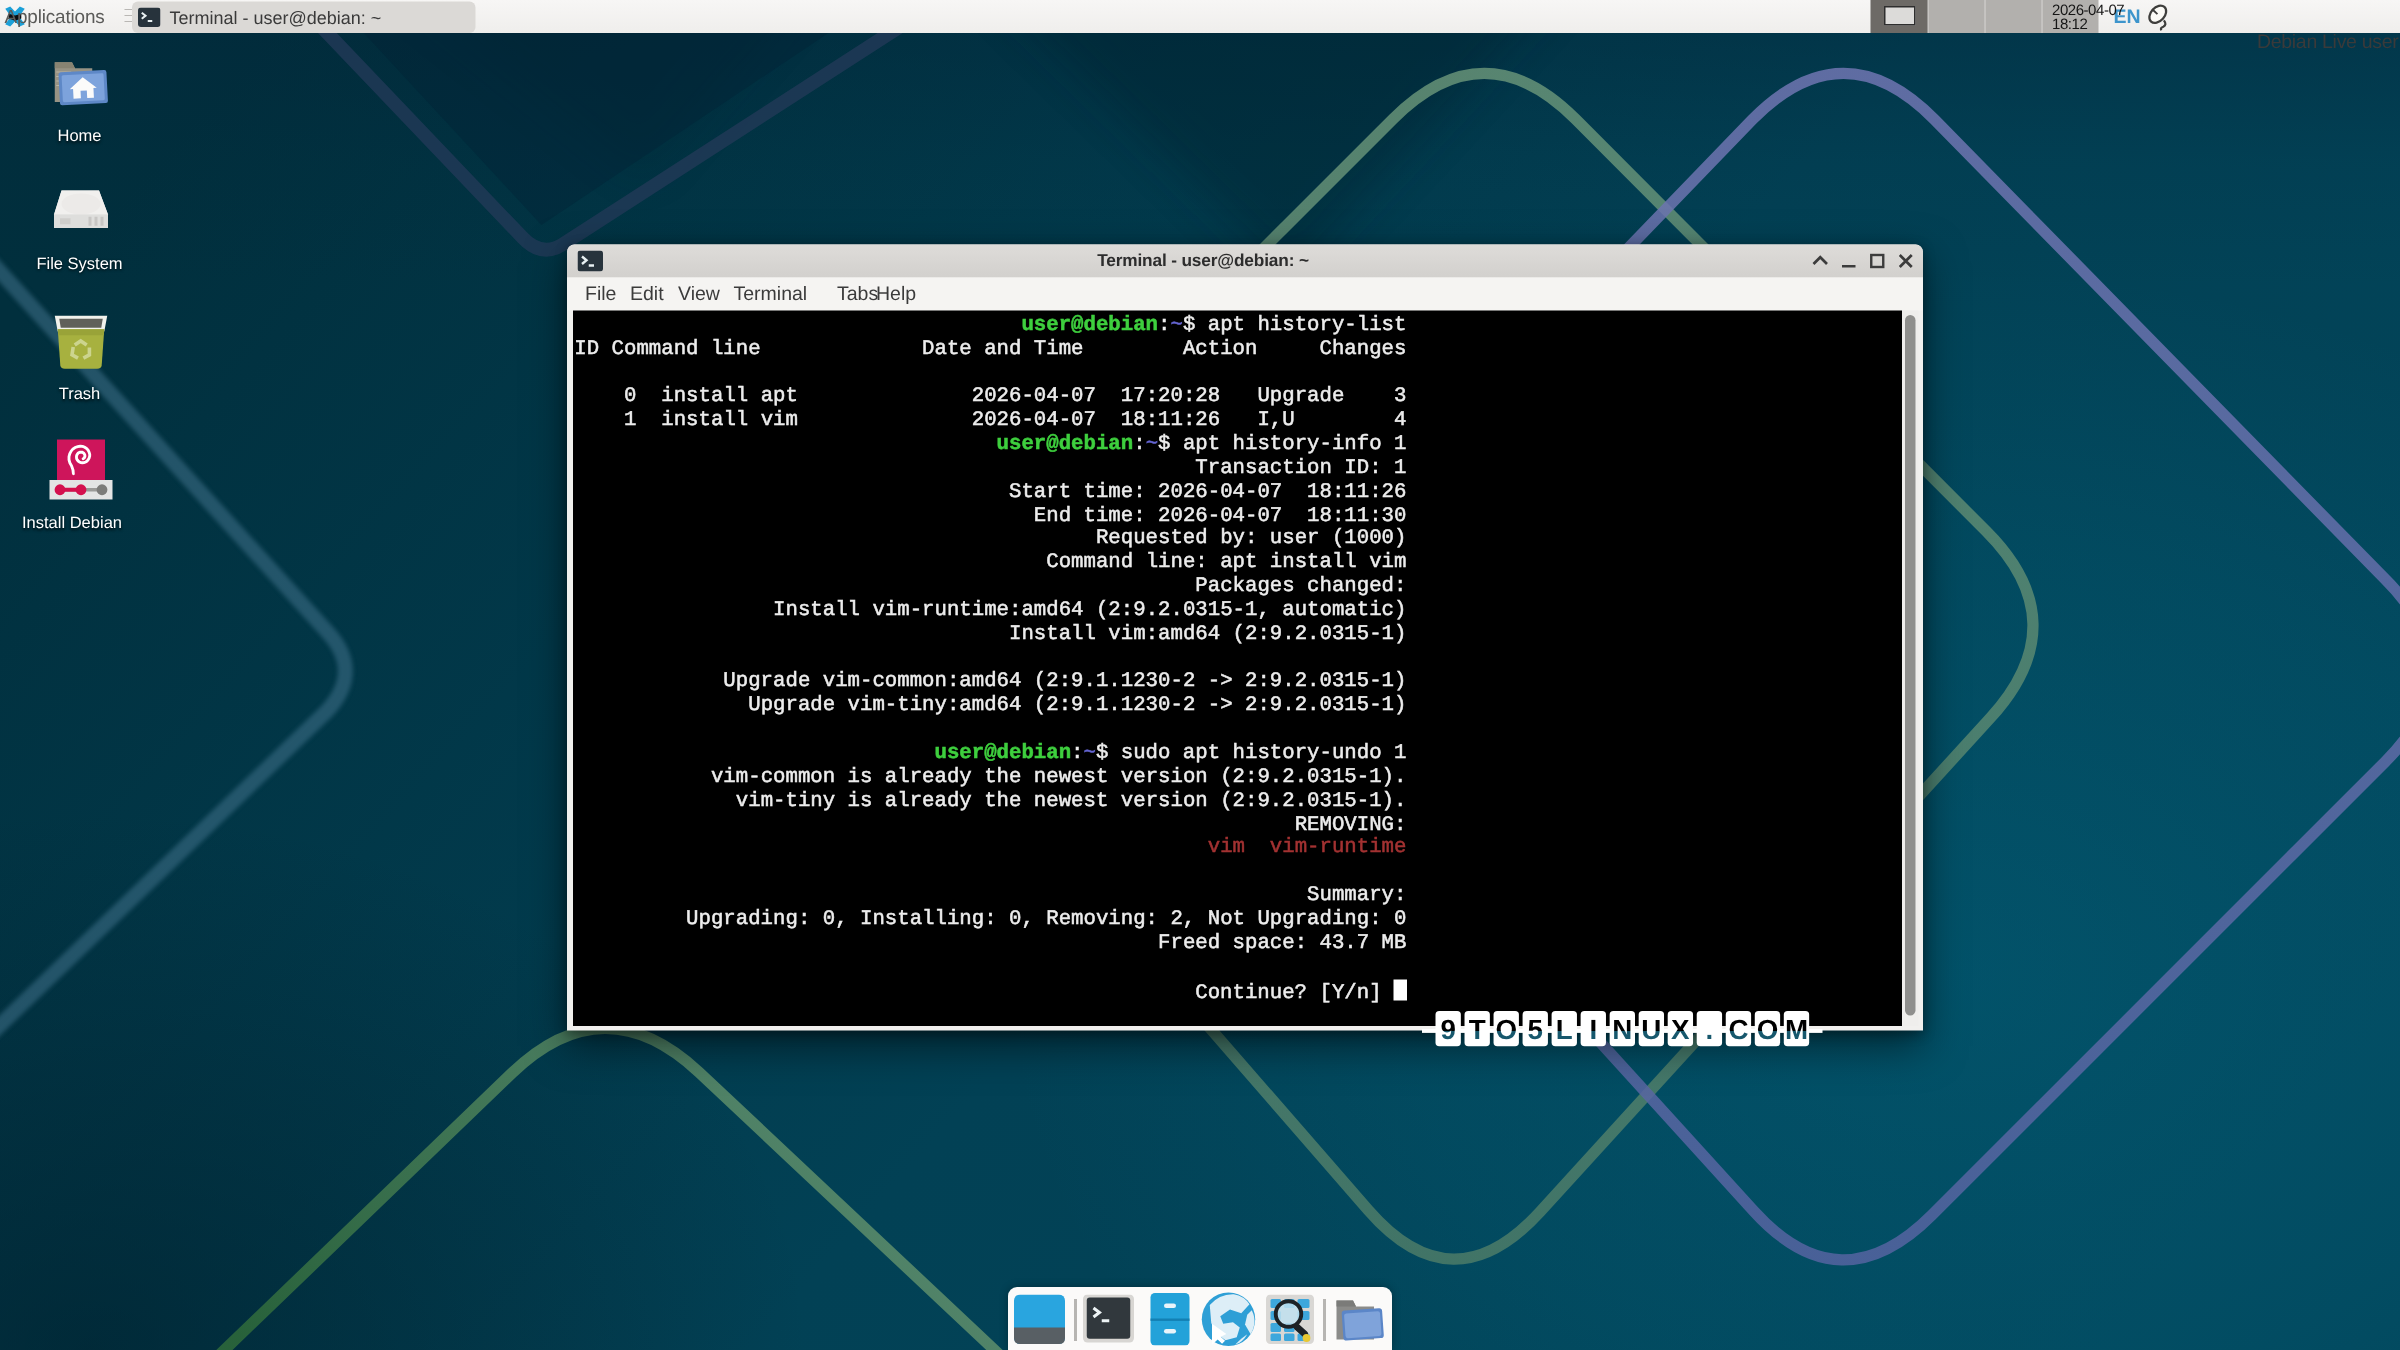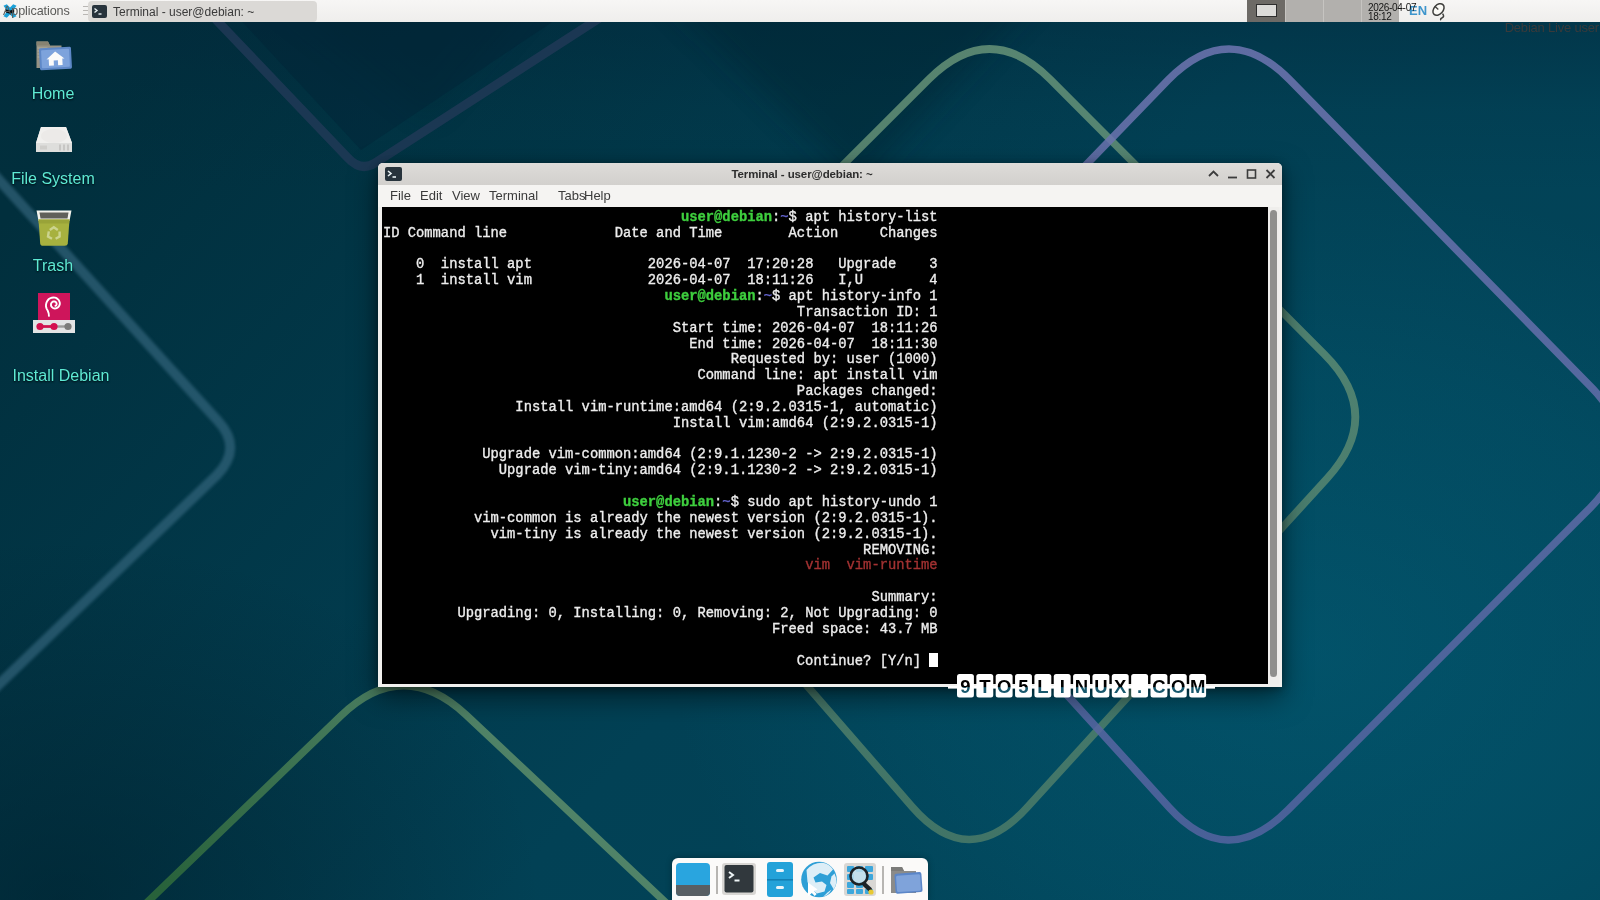--- a/index.html
+++ b/index.html
@@ -20,21 +20,21 @@
   .pcell{width:38px;height:22px;background:#b2b0ad;border-left:1px solid #c6c4c1;box-sizing:border-box;}
   .pcell.active{background:#6d6a66;border-left:none;position:relative;}
   .pcell.active .mini{position:absolute;left:9px;top:4px;width:21px;height:13px;
     background:#dcdbd9;border:1.5px solid #2e2e2e;box-sizing:border-box;}
   #en{position:absolute;left:1409px;top:3px;font-size:13px;font-weight:bold;color:#3d95cc;}
   #clock{position:absolute;left:1368px;top:2.5px;width:56px;
     font-size:10px;line-height:9.3px;color:#151515;letter-spacing:-0.3px;}
   #liveuser{position:absolute;right:1px;top:0;height:22px;display:flex;align-items:center;
     font-size:13px;color:#3a3a3a;white-space:nowrap;letter-spacing:-0.2px;margin-top:16px;}
   
-  .dlabel{position:absolute;transform:translateX(-50%);color:#5eead4;font-size:16px;
+  .dlabel{position:absolute;transform:translateX(-50%);color:#ffffff;font-size:11px;
     text-shadow:0 1px 2px rgba(0,0,0,.85);white-space:nowrap;z-index:5;}
   
   #win{position:absolute;left:378px;top:163px;width:904px;height:524px;
     background:#f1f0ee;border-radius:5px 5px 0 0;z-index:20;
     box-shadow:0 10px 28px rgba(0,0,0,.5),0 2px 8px rgba(0,0,0,.35);}
   #titlebar{position:absolute;left:0;top:0;width:904px;height:22px;border-radius:5px 5px 0 0;
     background:linear-gradient(#dedcd9,#d2d0cd);}
   #title{position:absolute;left:0;top:0;width:848px;text-align:center;line-height:22px;
     font-size:11.5px;font-weight:bold;color:#2d2d2d;letter-spacing:-0.1px;}
   .wbtn{position:absolute;top:0;width:19px;height:22px;}
@@ -165,21 +165,21 @@
 <svg class="abs" style="left:32px;top:291px;z-index:5" width="44" height="46" viewBox="0 0 44 46">
   <rect x="6" y="2" width="32" height="27" fill="#ce155b"></rect>
   <path d="M 23.4 14.8 L 23.8 14.6 L 24.2 14.2 L 24.4 13.8 L 24.6 13.3 L 24.6 12.7 L 24.5 12.2 L 24.2 11.6 L 23.9 11.2 L 23.4 10.8 L 22.8 10.5 L 22.1 10.4 L 21.4 10.5 L 20.7 10.7 L 20.1 11.1 L 19.6 11.7 L 19.2 12.4 L 19.0 13.2 L 19.0 14.0 L 19.1 14.9 L 19.6 15.7 L 20.2 16.4 L 21.0 17.0 L 21.9 17.4 L 22.9 17.5 L 24.0 17.4 L 25.1 17.0 L 26.0 16.4 L 26.8 15.5 L 27.4 14.4 L 27.8 13.1 L 27.8 11.8 L 27.4 10.5 L 26.8 9.2 L 25.8 8.1 L 24.5 7.2 L 23.1 6.6 L 21.4 6.5 L 19.8 6.7 L 18.1 7.3 L 16.6 8.3 L 15.4 9.8 L 14.5 11.5 L 14.0 13.5 L 14.0 15.5 L 14.6 17.6 L 15.7 19.6 C 16.6 21.6 17.1 23.2 16.9 24.8" fill="none" stroke="#fff" stroke-width="1.9" stroke-linecap="round"></path>
   <rect x="1" y="29" width="42" height="13" fill="#e3e4e4"></rect>
   <line x1="7" y1="35.5" x2="37" y2="35.5" stroke="#9a9a98" stroke-width="2.4"></line>
   <line x1="7" y1="35.5" x2="22" y2="35.5" stroke="#d4104e" stroke-width="2.6"></line>
   <circle cx="8" cy="35.5" r="3.6" fill="#d4104e"></circle>
   <circle cx="22" cy="35.5" r="3.6" fill="#d4104e"></circle>
   <circle cx="36" cy="35.5" r="3.6" fill="#7c7c7a"></circle>
 </svg>
-<div class="dlabel" style="left:61px;top:343px;margin-top:24px;">Install Debian</div>
+<div class="dlabel" style="left:48px;top:343px;">Install Debian</div>
 
 <div id="win">
   <div id="titlebar">
     <svg class="abs" style="left:7px;top:4px" width="17" height="14" viewBox="0 0 17 14">
       <rect width="17" height="14" rx="2" fill="#27333c"></rect>
       <path d="M 3 4 L 6 6.5 L 3 9" fill="none" stroke="#e8f0f2" stroke-width="1.6"></path>
       <line x1="7.5" y1="10" x2="11" y2="10" stroke="#e8f0f2" stroke-width="1.6"></line>
     </svg>
     <div id="title">Terminal - user@debian: ~</div>
     <svg class="wbtn" style="left:826px" viewBox="0 0 19 22">

